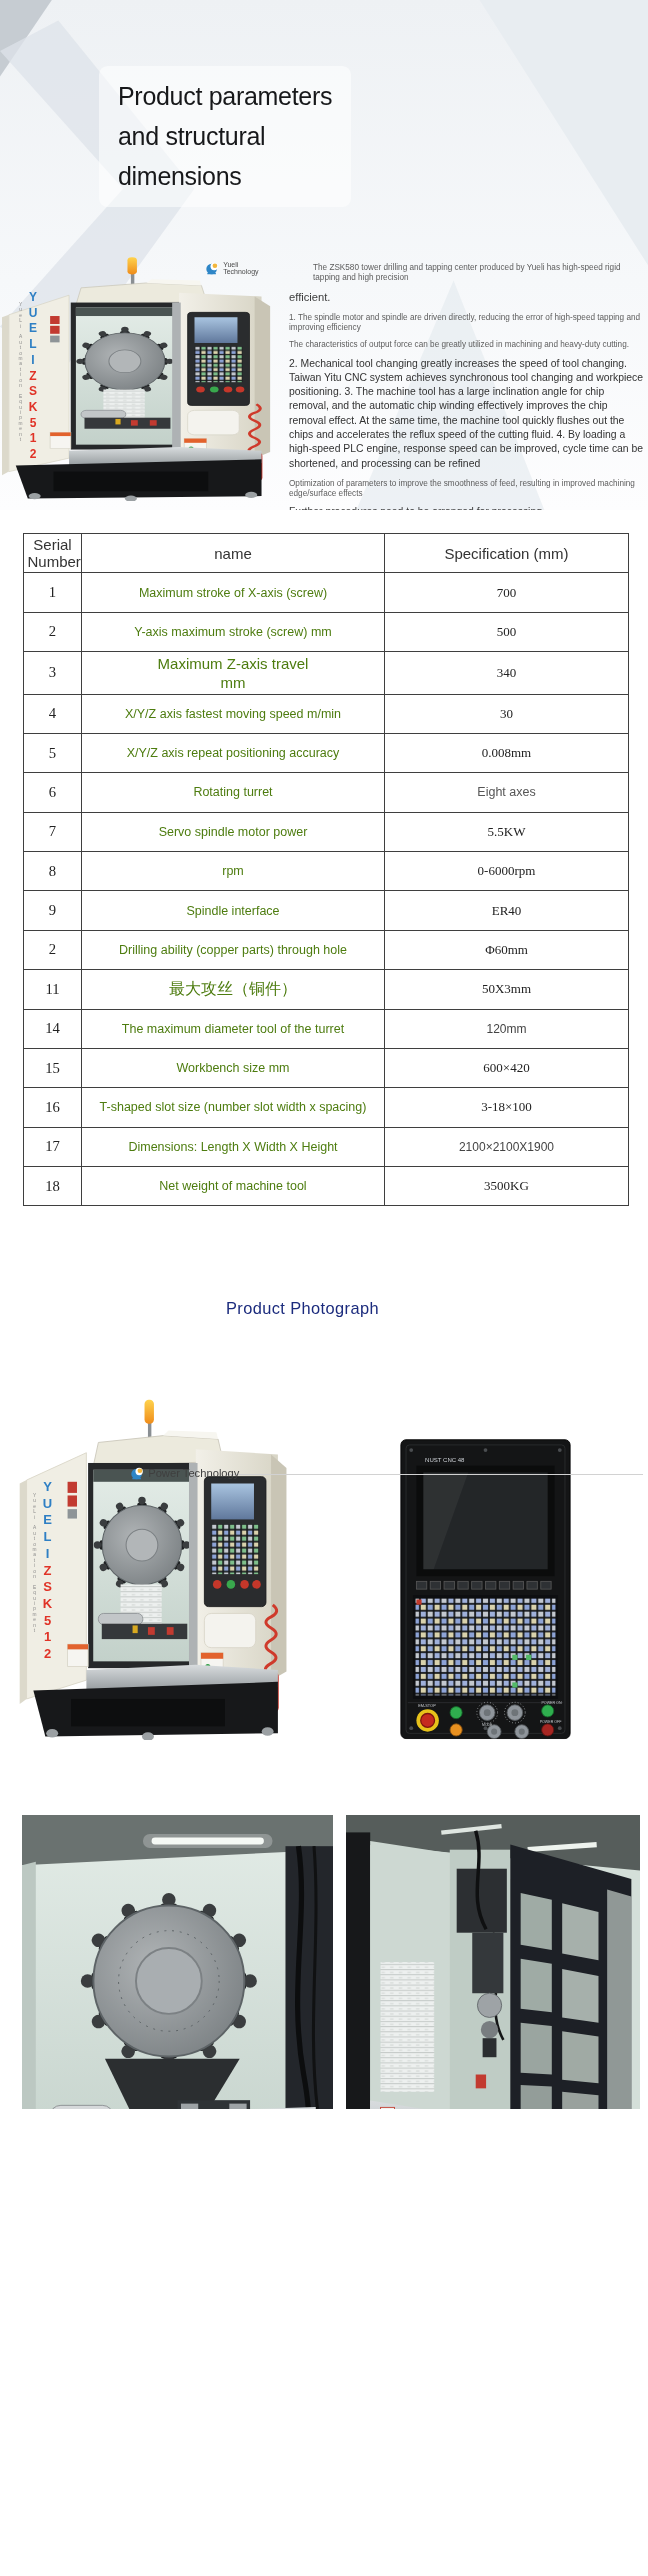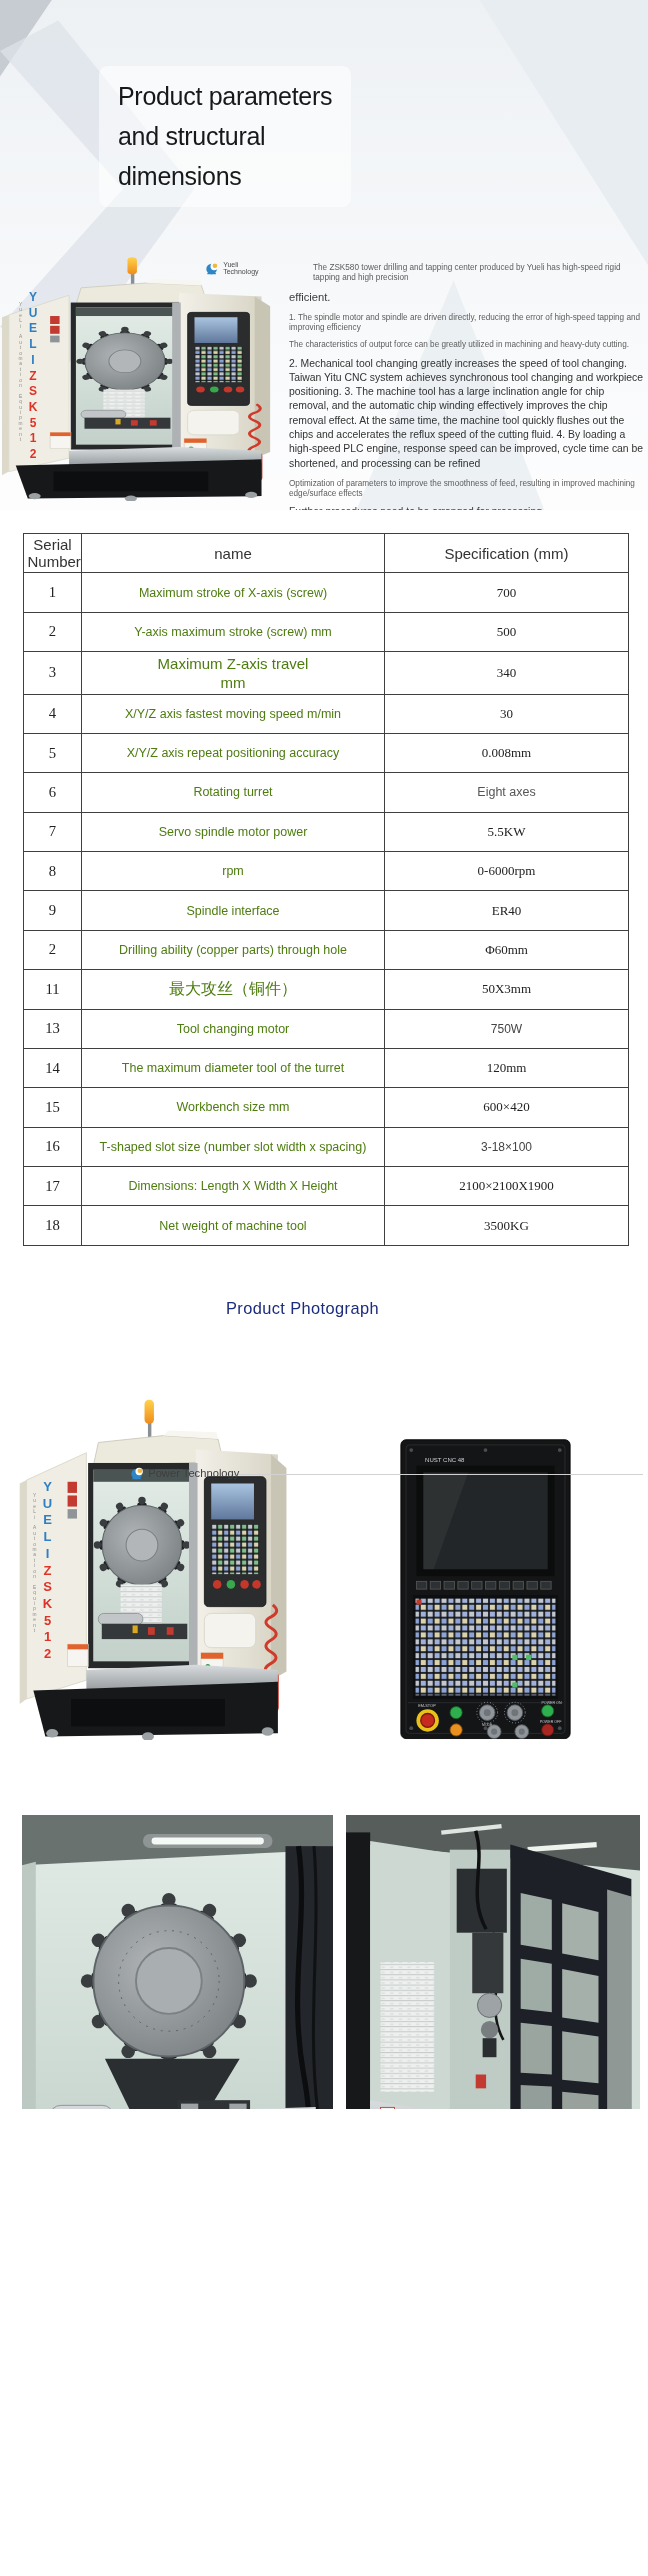--- a/index.html
+++ b/index.html
@@ -311,25 +311,20 @@
       <td class="c-spec">Φ60mm</td>
     </tr>
 
     <tr>
       <td class="c-sn">11</td>
       <td class="c-name">最大攻丝（铜件）</td>
       <td class="c-spec">50X3mm</td>
     </tr>
 
 
-    <tr>
-      <td class="c-sn">13</td>
-      <td class="c-name">Tool changing motor</td>
-      <td class="c-spec">750W</td>
-    </tr>
 
     <tr>
       <td class="c-sn">14</td>
       <td class="c-name">The maximum diameter tool of the turret</td>
       <td class="c-spec">120mm</td>
     </tr>
 
     <tr>
       <td class="c-sn">15</td>
       <td class="c-name">Workbench size mm</td>

